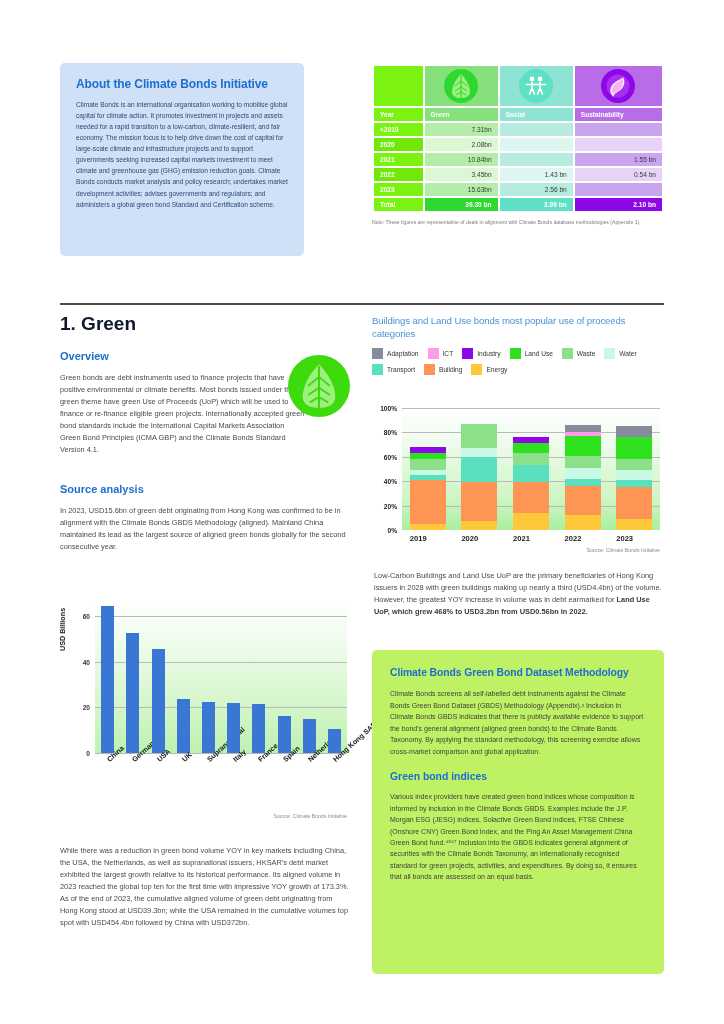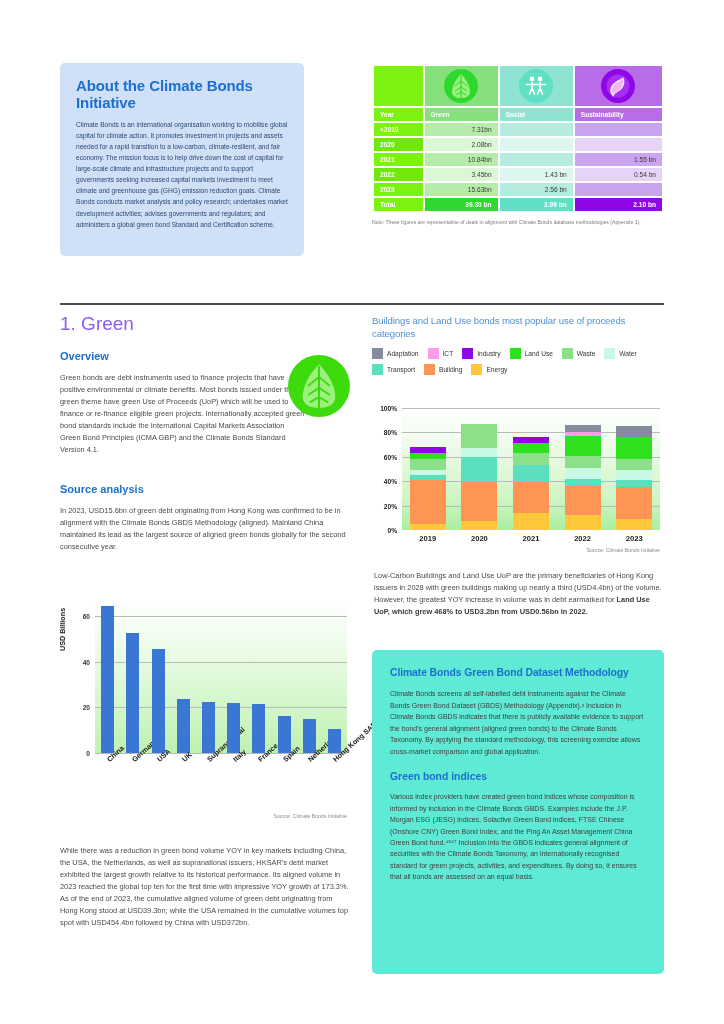--- a/index.html
+++ b/index.html
@@ -16,21 +16,21 @@
   
   .blue-head { color: #1c6fd0; font-weight: bold; }
   p { font-size: 7.4px; line-height: 1.62; color: #4a4a4a; }
   .src { font-size: 5.2px; color: #8d8d8d; text-align: right; }
 
   
   #about-box {
     position: absolute; left: 60px; top: 63px; width: 244px; height: 193px;
     background: #cfe0f7; border-radius: 5px; padding: 14px 16px 10px 16px;
   }
-  #about-box h2 { font-size: 15px; color: #1c6fd0; margin-bottom: 8px; letter-spacing: -0.1px; }
+  #about-box h2 { font-size: 12px; color: #1c6fd0; margin-bottom: 8px; letter-spacing: -0.1px; }
   #about-box p { font-size: 6.6px; line-height: 1.68; color: #2e4a74; }
 
   
   #scorecard { position: absolute; left: 372px; top: 63px; width: 292px; }
   #sc-title {
     background: #7cf211; color: #ffffff; font-size: 11px;
     padding: 7px 10px 8px 10px; border-radius: 4px 4px 0 0;
     letter-spacing: -0.2px;
   }
   table.sc { width: 100%; border-collapse: separate; border-spacing: 2px; margin-top:1px;}
@@ -52,21 +52,21 @@
   .tot-green { background:#2fd82f; color:#fff; font-weight:bold; text-align:right; }
   .tot-soc { background:#5fe0c4; color:#fff; font-weight:bold; text-align:right; }
   .tot-sus { background:#8f06e8; color:#fff; font-weight:bold; text-align:right; }
   .sc-note { font-size: 5.1px; color:#7c7c7c; line-height:1.5; margin-top:6px; }
 
   .ic-wrap { width:100%; display:flex; justify-content:center; }
   .ic-circle { width:34px; height:34px; border-radius:50%; display:flex; align-items:center; justify-content:center; }
 
   
   #divider { position:absolute; left:60px; top:303px; width:604px; height:2px; background:#4a4a4a; }
-  #sec-title { position:absolute; left:60px; top:313px; font-size:19px; font-weight:normal; color:#8b5cf6;text-align:right; }
+  #sec-title { position:absolute; left:60px; top:313px; font-size:19px; font-weight:bold; color:#0f172a;text-align:right; }
 
   
   #overview-h { position:absolute; left:60px; top:350px; font-size:11px; }
   #overview-p { position:absolute; left:60px; top:372px; width:246px; }
   #leaf-badge { position:absolute; left:288px; top:355px; width:62px; height:62px; border-radius:50%; background:#3ddb0c; display:flex; align-items:center; justify-content:center; }
   #market-h { position:absolute; left:60px; top:483px; font-size:11px; }
   #market-p { position:absolute; left:60px; top:505px; width:300px; }
 
   
   #bar-chart { position:absolute; left:60px; top:565px; width:300px; height:270px; }
@@ -88,30 +88,30 @@
   #legend { margin-top:7px; display:flex; flex-wrap:wrap; width:292px; row-gap:5px; }
   .lg { display:flex; align-items:center; margin-right:9px; }
   .sw { width:11px; height:11px; margin-right:4px; }
   .lgt { font-size:6.6px; color:#333; }
   #sp-wrap { position:absolute; left:30px; top:93px; width:258px; height:122px; }
   #sp-plot { position:absolute; inset:0; background:linear-gradient(to bottom,#ffffff 0%,#f1fcef 25%,#cef5c3 75%,#a9efa0 100%); }
   .sgl { position:absolute; left:0; width:100%; height:1px; background:#b9b9b9; }
   .sytick { position:absolute; right:100%; margin-right:5px; font-size:6.6px; font-weight:bold; color:#222; transform:translateY(-50%); }
   .scol { position:absolute; bottom:0; width:36px; display:flex; flex-direction:column-reverse; }
   .seg { width:100%; }
-  .sx { position:absolute; top:126px; font-size:7.6px; font-weight:bold; color:#1a1a1a; text-align:center; width:36px; }
+  .sx { position:absolute; top:126px; font-size:7.6px; font-weight:bold; color:#1a1a1a; width:36px; }
   #sc2-src { position:absolute; left:0; top:232px; width:288px; }
 
   
   #r-para { position:absolute; left:374px; top:570px; width:288px; }
   #r-para b { color:#3a3a3a; }
 
   
   #meth-box { position:absolute; left:372px; top:650px; width:292px; height:324px;
-              background:#5eead4; border-radius:5px; padding:16px 18px; }
+              background:#bef264; border-radius:5px; padding:16px 18px; }
   #meth-box h3 { font-size:10.4px; color:#1c6fd0; line-height:1.28; letter-spacing:-0.1px; }
   #meth-box p { font-size:7px; line-height:1.64; color:#3f3f3f; margin-top:9px; }
   #meth-box h4 { font-size:10.4px; color:#1c6fd0; margin-top:14px; }
 
   
   #bl-para { position:absolute; left:60px; top:845px; width:290px; }
 
   
   #footer { position:absolute; left:60px; top:988px; width:604px; display:flex; justify-content:space-between; align-items:baseline; }
   #f-left { font-size:7.6px; }

